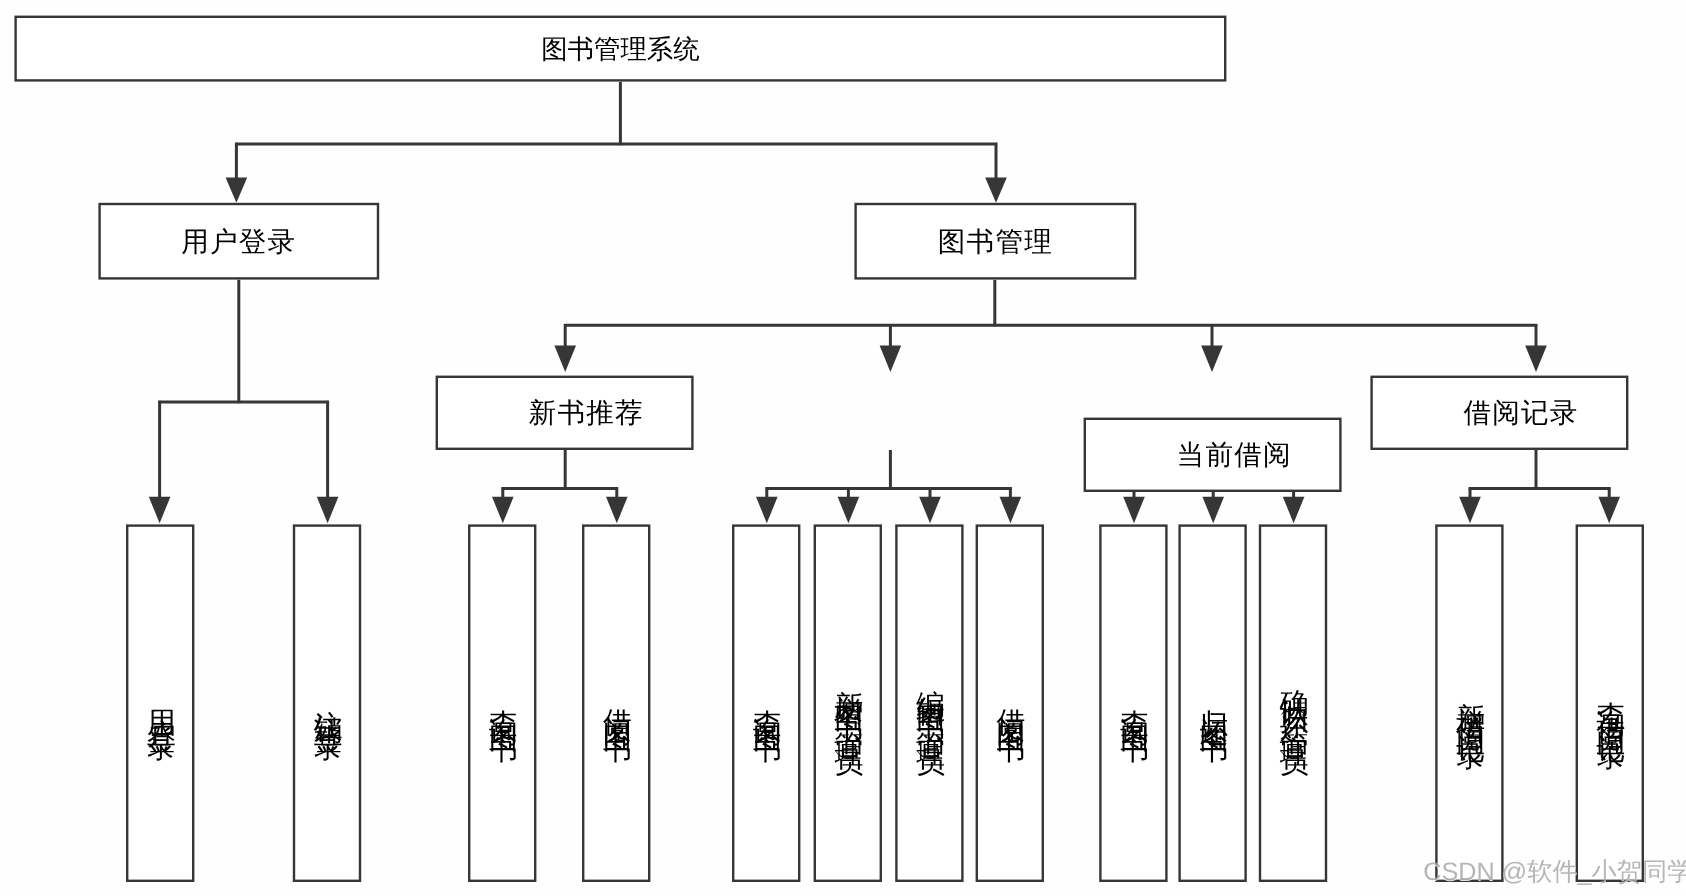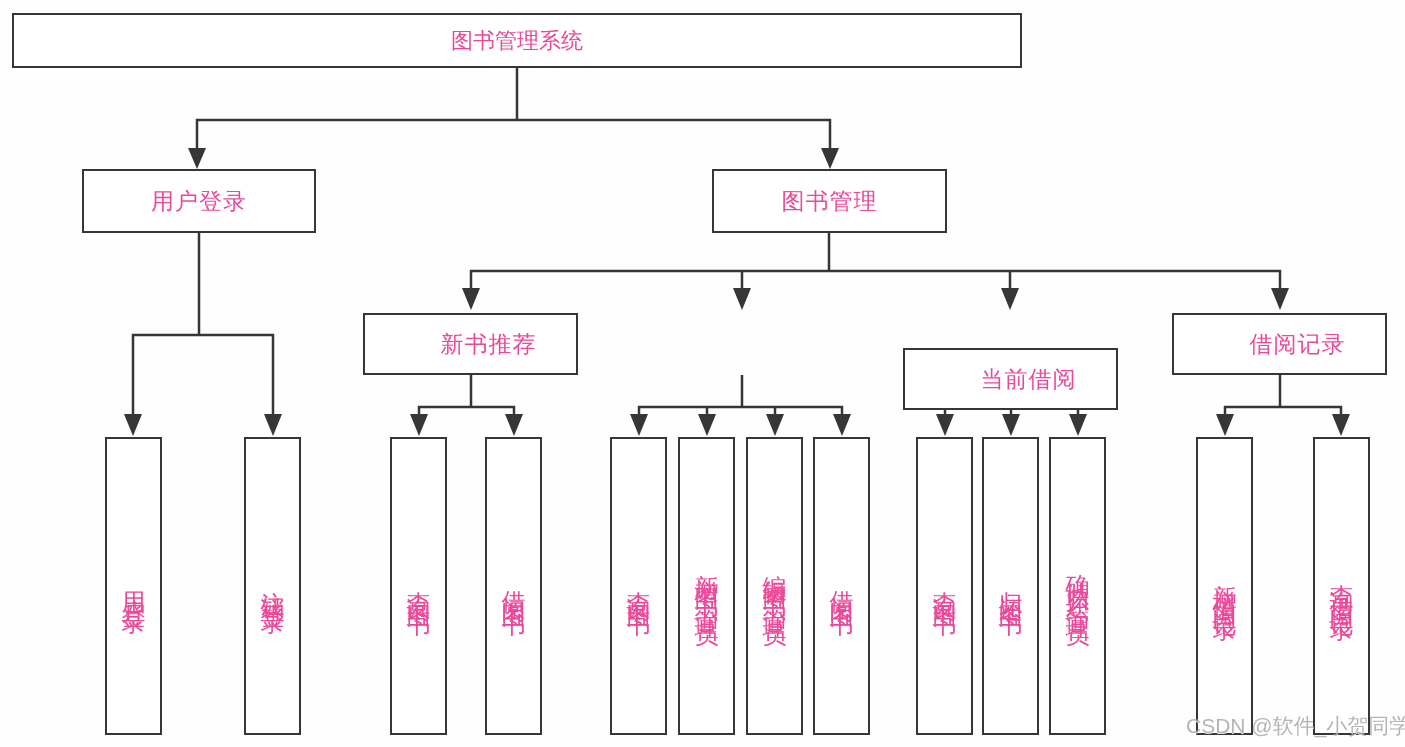--- a/index.html
+++ b/index.html
@@ -19,36 +19,36 @@
     position: absolute;
     left: 0; top: 0;
     z-index: 1;
     pointer-events: none;
   }
   .box {
     position: absolute;
     box-sizing: border-box;
     border: 2.5px solid #363636;
     background: #ffffff;
-    color: #ec4899;
+    color: #000000;
     display: flex;
     align-items: center;
     justify-content: center;
     z-index: 2;
     text-align: center;
   }
   .root-box   { left: 12px;  top: 13px;  width: 1010px; height: 55px; font-size: 22px; }
   .head-box   { height: 64px; font-size: 23px; letter-spacing: 1px; }
   .l2-user    { left: 82px;  top: 169px; width: 234px; }
   .l2-book    { left: 712px; top: 169px; width: 235px; }
   .l3-box     { top: 313px; width: 215px; height: 62px; font-size: 23px; letter-spacing: 1px; padding-left: 36px; }
   .l3-rec     { left: 363px; }
   .l3-borrow  { left: 635px; }
   .l3-current { left: 903px; margin-top: 35px; }
-  .l3-records { left: 1172px; align-items: center; }
+  .l3-records { left: 1142px; align-items: center; }
   .leaf-box {
     top: 437px;
     width: 57px;
     height: 298px;
     font-size: 24px;
   }
   .leaf-box .vtext {
     writing-mode: vertical-rl;
     letter-spacing: 7px;
     line-height: 1;

